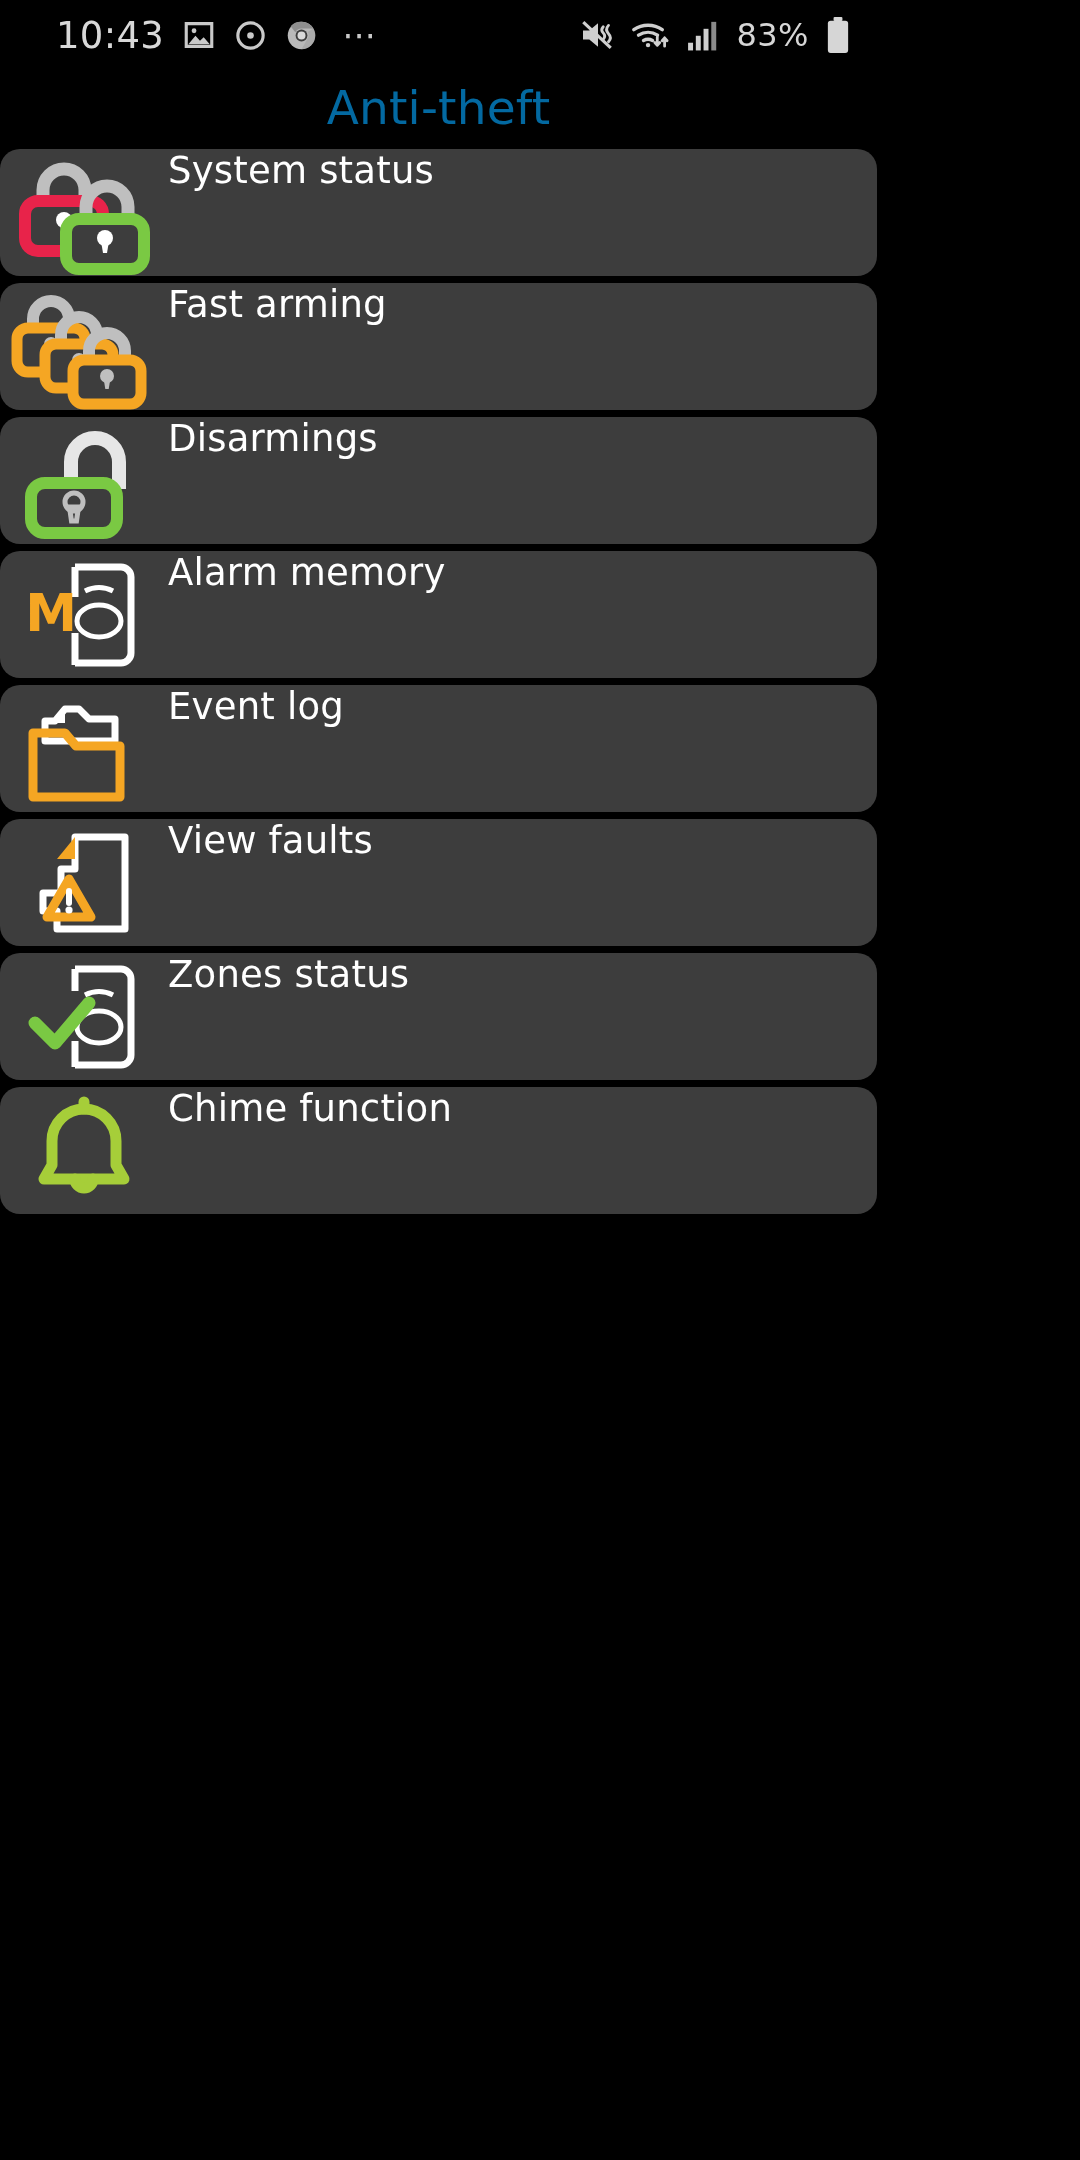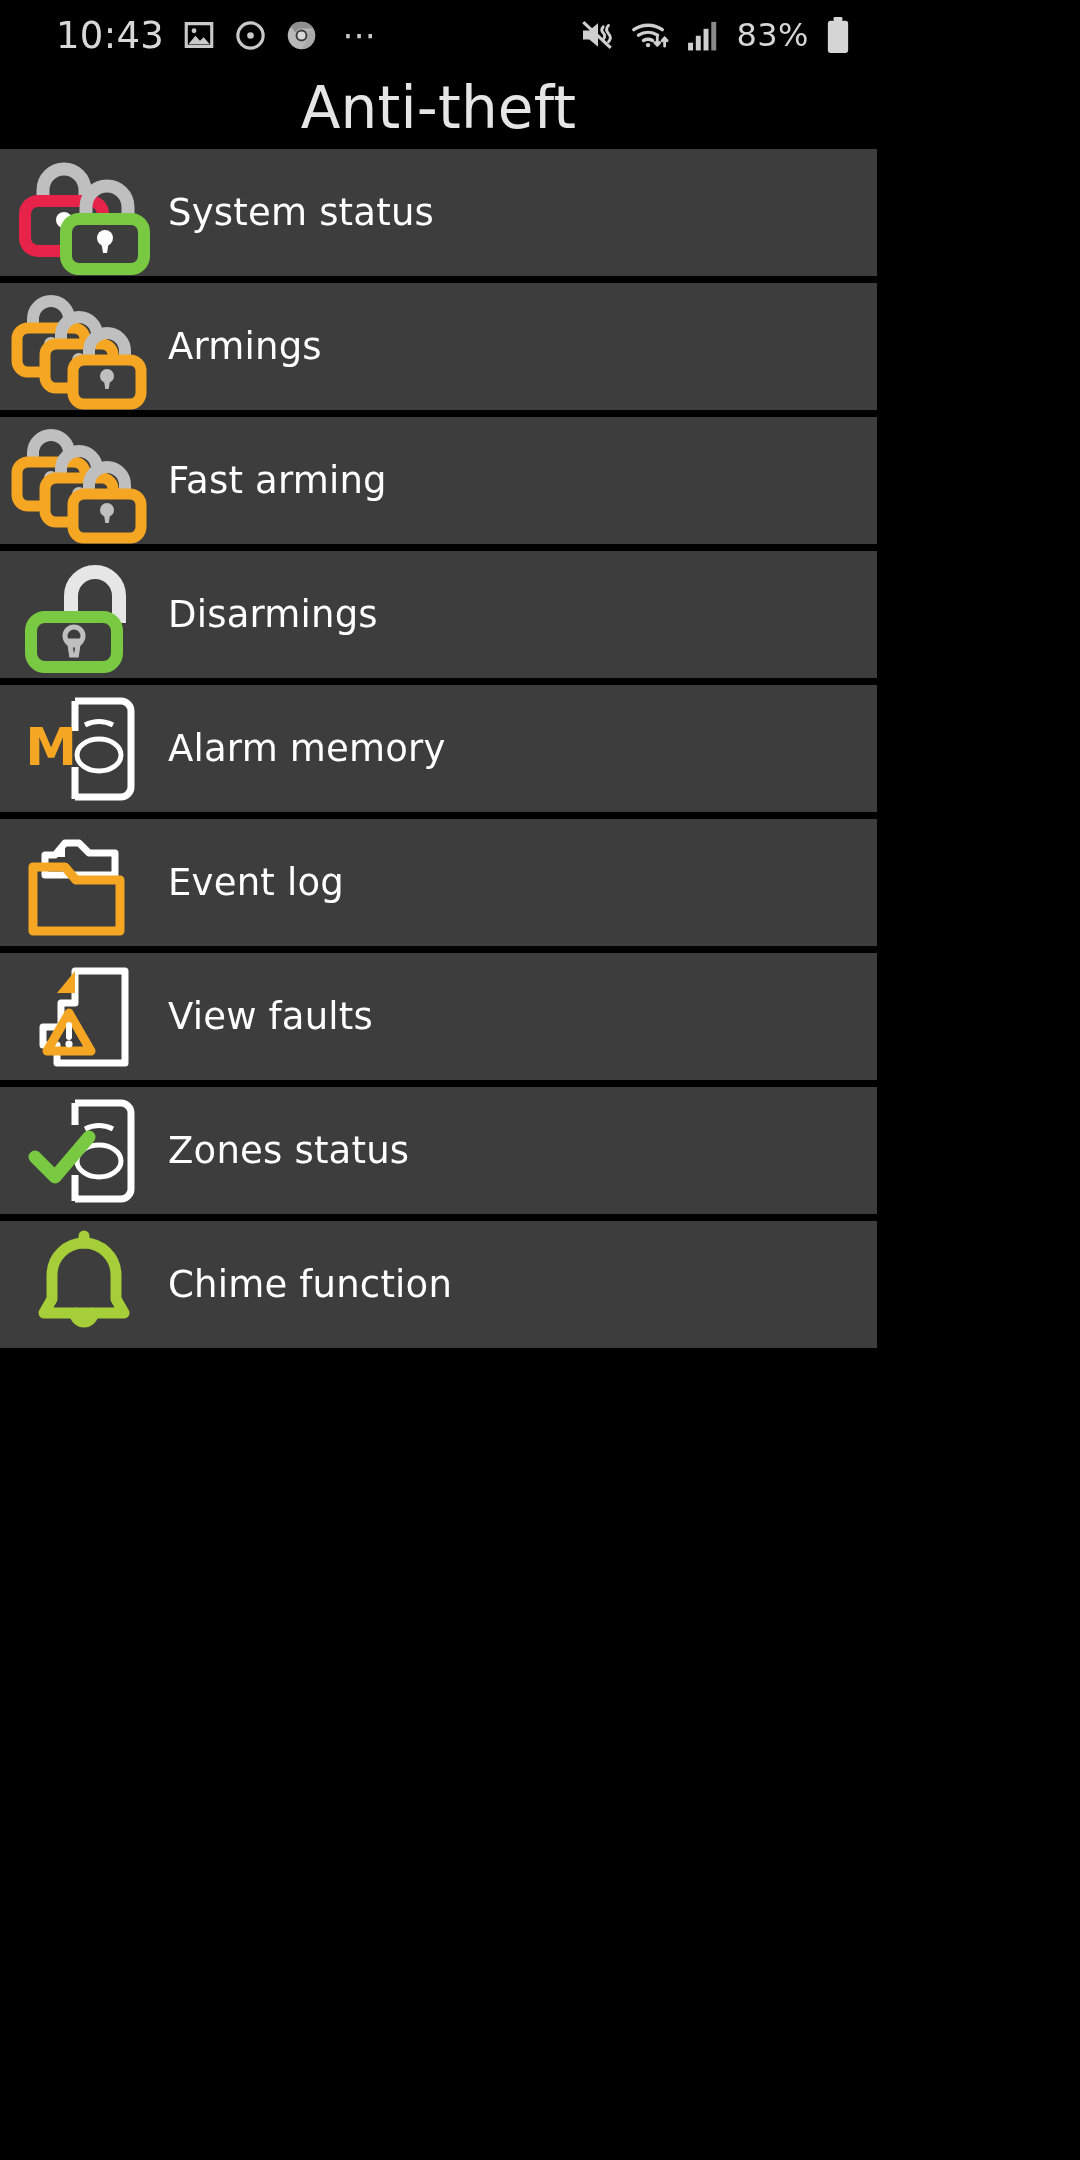--- a/index.html
+++ b/index.html
@@ -24,30 +24,31 @@
   .sb-icon { display:flex; align-items:center; justify-content:center; }
   .sb-dots { color:#c9c9c9; font-size:34px; letter-spacing:3px; line-height:1; margin-left:6px; }
   .sb-batt-text { color:#d6d6d6; font-size:32px; margin:0 4px 0 6px; letter-spacing:0.5px; }
 
   
   .titlebar {
     flex:0 0 75px;
     display:flex; align-items:center; justify-content:center;
     background:#000;
   }
-  .titlebar .title { color:#e5e5e5; font-size:58px; font-weight:400; letter-spacing:0.2px; }
+  .titlebar .title { color:#0369a1; font-size:47px; font-weight:400; letter-spacing:0.2px; }
 
   
   .list { flex:0 0 auto; display:flex; flex-direction:column; background:#000; padding-top:4px; }
   .row {
     height:127px;
     background:#3d3d3d;
-    display:flex; align-items:center;
+    display:flex; align-items:flex-start;
     margin-bottom:7px;
     cursor:pointer;
+    border-radius:20px;
   }
   .row-icon {
     width:168px; flex:0 0 168px;
     height:127px;
     display:flex; align-items:center; justify-content:center;
   }
   .row-label { color:#ffffff; font-size:37px; font-weight:400; letter-spacing:0.2px; }
   .filler { flex:1 1 auto; background:#000; }
   svg { display:block; overflow:visible; }
 </style>
@@ -143,58 +144,39 @@
           <circle cx="55" cy="63" r="8" fill="#ffffff"></circle>
           <path d="M51 66 h8 l-2 12 h-4 z" fill="#ffffff"></path>
           <path d="M77 64 V50 a21 21 0 0 1 42 0 V78" fill="none" stroke="#bfbfbf" stroke-width="13"></path>
           <rect x="57" y="62" width="78" height="50" rx="13" fill="#3d3d3d" stroke="#7ac943" stroke-width="12"></rect>
           <circle cx="96" cy="81" r="8" fill="#ffffff"></circle>
           <path d="M92 84 h8 l-2 12 h-4 z" fill="#ffffff"></path>
         </svg>
       </div>
       <span class="row-label">System status</span>
     </div>
+
 
     <div class="row">
       <div class="row-icon">
         <svg width="150" height="118" viewBox="0 0 150 118">
           <path d="M24 42 V31 a18 18 0 0 1 36 0 V42" fill="none" stroke="#bfbfbf" stroke-width="12"></path>
           <rect x="8" y="40" width="68" height="44" rx="11" fill="#3d3d3d" stroke="#f5a623" stroke-width="11"></rect>
           <circle cx="42" cy="56" r="7" fill="#bfbfbf"></circle>
             <path d="M38.6 58.5h6.8l-1.7 10.5h-3.4z" fill="#bfbfbf"></path>
           <path d="M52 58 V47 a18 18 0 0 1 36 0 V58" fill="none" stroke="#bfbfbf" stroke-width="12"></path>
           <rect x="36" y="56" width="68" height="44" rx="11" fill="#3d3d3d" stroke="#f5a623" stroke-width="11"></rect>
           <circle cx="70" cy="72" r="7" fill="#bfbfbf"></circle>
             <path d="M66.6 74.5h6.8l-1.7 10.5h-3.4z" fill="#bfbfbf"></path>
           <path d="M80 74 V63 a18 18 0 0 1 36 0 V74" fill="none" stroke="#bfbfbf" stroke-width="12"></path>
           <rect x="64" y="72" width="68" height="44" rx="11" fill="#3d3d3d" stroke="#f5a623" stroke-width="11"></rect>
           <circle cx="98" cy="88" r="7" fill="#bfbfbf"></circle>
             <path d="M94.6 90.5h6.8l-1.7 10.5h-3.4z" fill="#bfbfbf"></path>
         </svg>
       </div>
-      <span class="row-label">Armings</span>
-    </div>
-
-    <div class="row">
-      <div class="row-icon">
-        <svg width="150" height="118" viewBox="0 0 150 118">
-          <path d="M24 42 V31 a18 18 0 0 1 36 0 V42" fill="none" stroke="#bfbfbf" stroke-width="12"></path>
-          <rect x="8" y="40" width="68" height="44" rx="11" fill="#3d3d3d" stroke="#f5a623" stroke-width="11"></rect>
-          <circle cx="42" cy="56" r="7" fill="#bfbfbf"></circle>
-            <path d="M38.6 58.5h6.8l-1.7 10.5h-3.4z" fill="#bfbfbf"></path>
-          <path d="M52 58 V47 a18 18 0 0 1 36 0 V58" fill="none" stroke="#bfbfbf" stroke-width="12"></path>
-          <rect x="36" y="56" width="68" height="44" rx="11" fill="#3d3d3d" stroke="#f5a623" stroke-width="11"></rect>
-          <circle cx="70" cy="72" r="7" fill="#bfbfbf"></circle>
-            <path d="M66.6 74.5h6.8l-1.7 10.5h-3.4z" fill="#bfbfbf"></path>
-          <path d="M80 74 V63 a18 18 0 0 1 36 0 V74" fill="none" stroke="#bfbfbf" stroke-width="12"></path>
-          <rect x="64" y="72" width="68" height="44" rx="11" fill="#3d3d3d" stroke="#f5a623" stroke-width="11"></rect>
-          <circle cx="98" cy="88" r="7" fill="#bfbfbf"></circle>
-            <path d="M94.6 90.5h6.8l-1.7 10.5h-3.4z" fill="#bfbfbf"></path>
-        </svg>
-      </div>
       <span class="row-label">Fast arming</span>
     </div>
 
     <div class="row">
       <div class="row-icon">
         <svg width="150" height="112" viewBox="0 0 150 112">
           <path d="M62 60 V37 a24 24 0 0 1 48 0 V64" fill="none" stroke="#e6e6e6" stroke-width="14"></path>
           <rect x="22" y="58" width="86" height="50" rx="14" fill="#3d3d3d" stroke="#7ac943" stroke-width="12"></rect>
           <circle cx="65" cy="77" r="9" fill="none" stroke="#bfbfbf" stroke-width="5"></circle>
           <path d="M60.5 82 h9 l-2 14 h-5 z" fill="none" stroke="#bfbfbf" stroke-width="5"></path>

